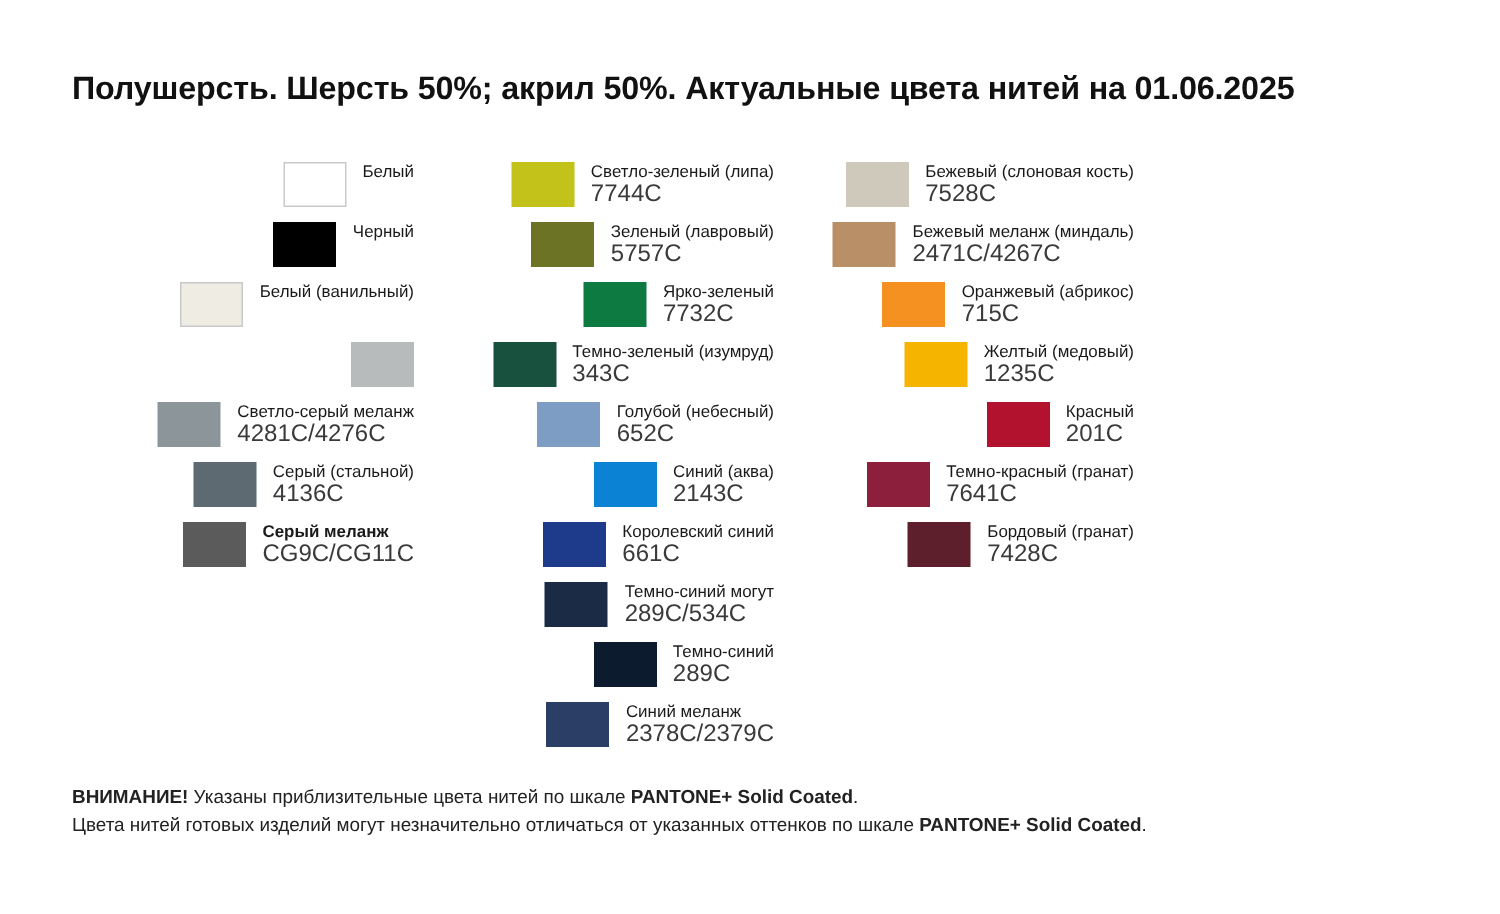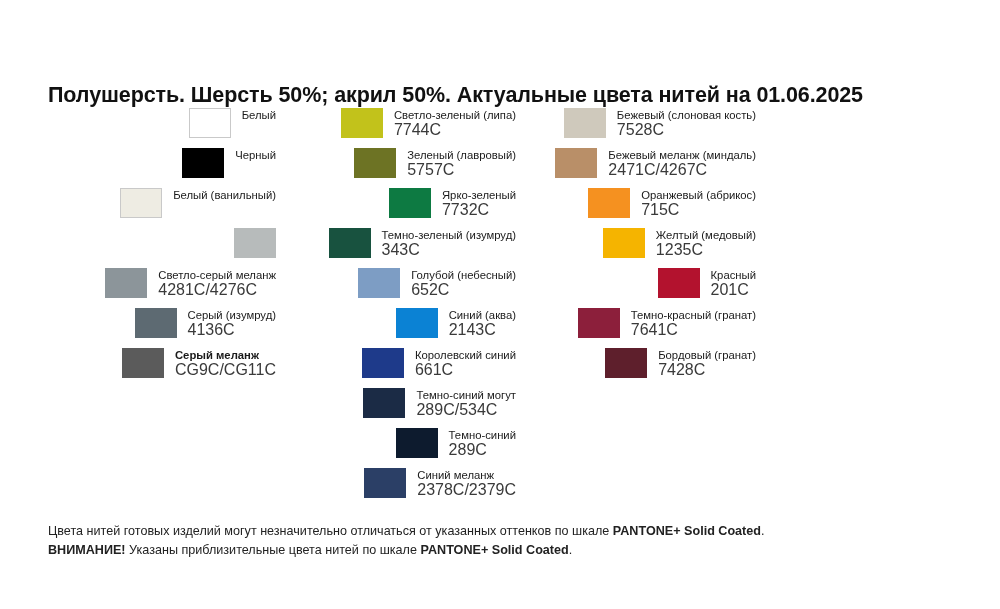--- a/index.html
+++ b/index.html
@@ -22,21 +22,20 @@
   }
   .title {
     position: absolute;
     left: 48px;
     top: 47px;
     font-size: 21.5px;
     font-weight: bold;
     letter-spacing: -0.1px;
     color: #111111;
     white-space: nowrap;
-    margin-top: 36px;
   }
   .columns {
     position: absolute;
     left: 48px;
     top: 108px;
     width: 912px;
     display: flex;
     flex-direction: row;
     gap: 0;
   }
@@ -132,21 +131,21 @@
         <div class="swatch-row">
           <div class="swatch" style="background: rgb(140, 149, 154);"></div>
           <div class="swatch-text">
             <div class="swatch-name">Светло-серый меланж</div>
             <div class="swatch-code">4281C/4276C</div>
           </div>
         </div>
         <div class="swatch-row">
           <div class="swatch" style="background: rgb(93, 106, 114);"></div>
           <div class="swatch-text">
-            <div class="swatch-name">Серый (изумруд)</div>
+            <div class="swatch-name">Серый (стальной)</div>
             <div class="swatch-code">4136C</div>
           </div>
         </div>
         <div class="swatch-row">
           <div class="swatch" style="background: rgb(91, 91, 91);"></div>
           <div class="swatch-text">
             <div class="swatch-name bold">Серый меланж</div>
             <div class="swatch-code">CG9C/CG11C</div>
           </div>
         </div>
@@ -270,21 +269,21 @@
           <div class="swatch" style="background: rgb(94, 31, 44);"></div>
           <div class="swatch-text">
             <div class="swatch-name">Бордовый (гранат)</div>
             <div class="swatch-code">7428C</div>
           </div>
         </div>
       </div>
   </div>
 
   <div class="footer">
+    <div class="footer-line">
+      <b>ВНИМАНИЕ!</b><span> Указаны приблизительные цвета нитей по шкале </span><b>PANTONE+ Solid Coated</b><span>.</span>
+    </div>
     <div class="footer-line">
       <span>Цвета нитей готовых изделий могут незначительно отличаться от указанных оттенков по шкале </span><b>PANTONE+ Solid Coated</b><span>.</span>
     </div>
-    <div class="footer-line">
-      <b>ВНИМАНИЕ!</b><span> Указаны приблизительные цвета нитей по шкале </span><b>PANTONE+ Solid Coated</b><span>.</span>
-    </div>
   </div>
 
 </div>
 
 </body></html>

